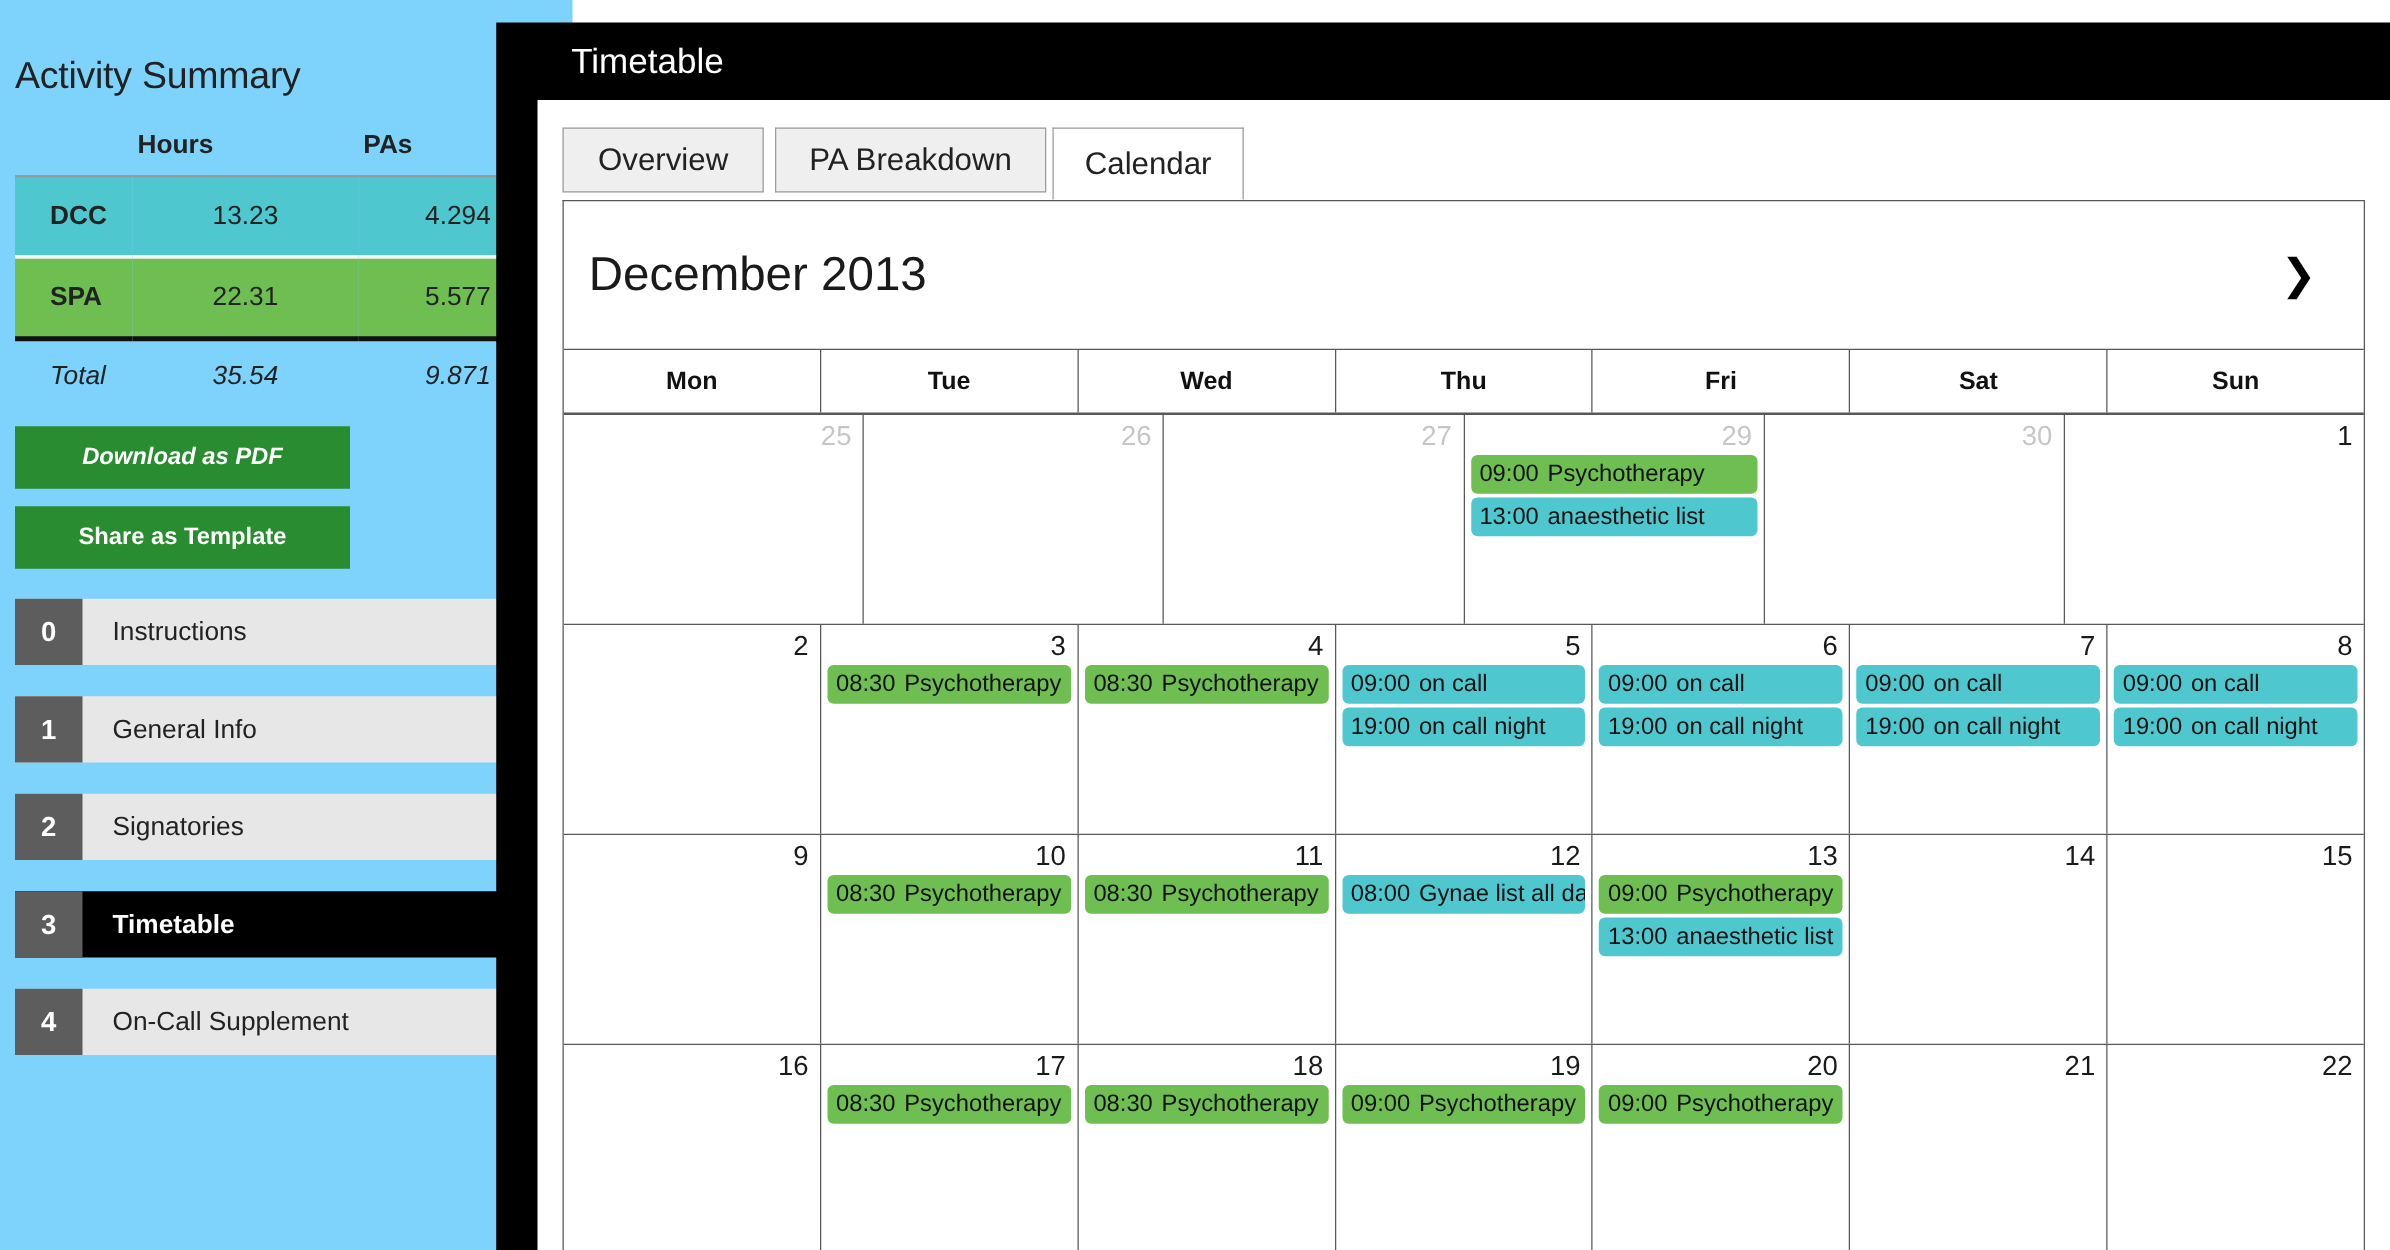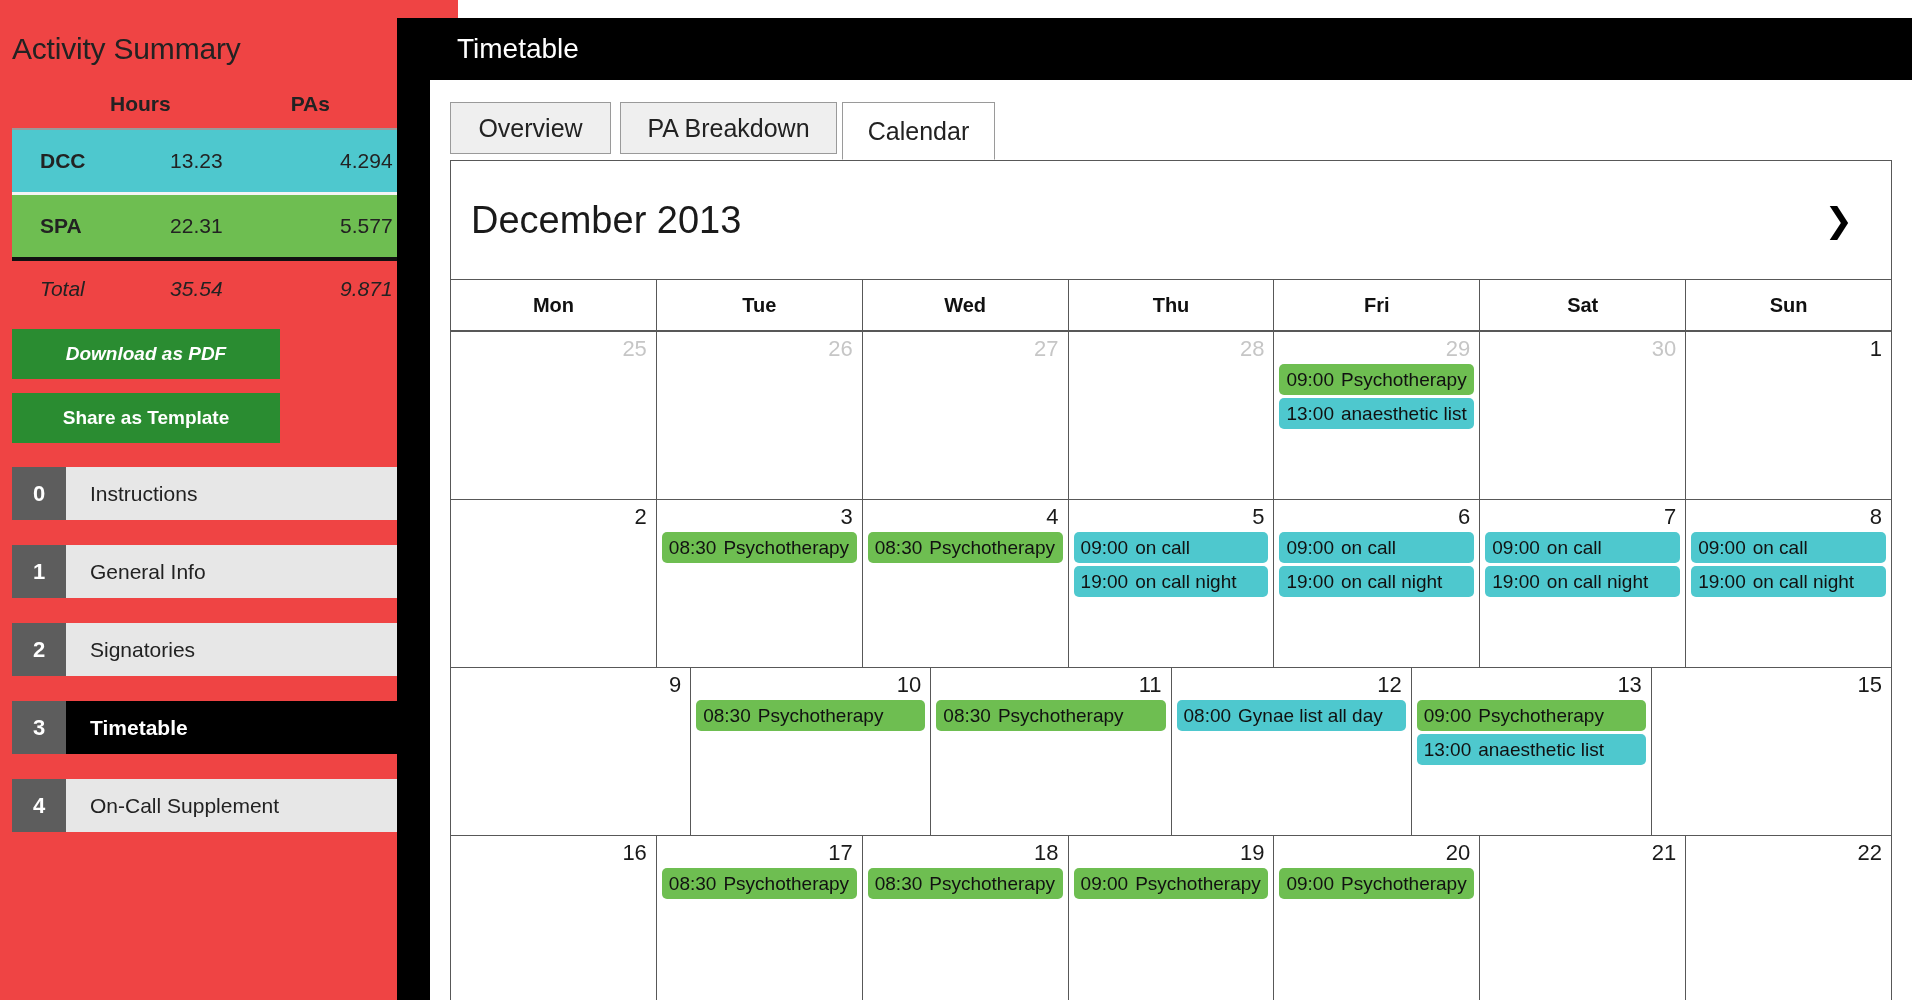--- a/index.html
+++ b/index.html
@@ -8,22 +8,22 @@
     font-family: "Liberation Sans", sans-serif;
     background: #ffffff;
     overflow: hidden;
   }
   #app { position: relative; width: 1912px; height: 1000px; }
 
   
   #sidebar {
     position: absolute; left: 0; top: 0;
     width: 458px; height: 1000px;
-    background: #ef4444;
-    padding: 4px 12px;
+    background: #7dd3fc;
+    padding: 16px 12px;
   }
   .summary-title {
     font-size: 30px; color: #222; font-weight: 400;
     padding: 28px 0 0 0; letter-spacing: -0.2px;
   }
   table.summary { width: 100%; border-collapse: collapse; margin-top: 20px; }
   table.summary th {
     font-size: 21px; font-weight: bold; color: #222;
     text-align: left; padding: 6px 4px 12px 4px;
   }
@@ -257,23 +257,20 @@
               <div class="day other">
                 <div class="daynum">25</div>
               </div>
               <div class="day other">
                 <div class="daynum">26</div>
               </div>
               <div class="day other">
                 <div class="daynum">27</div>
               </div>
               <div class="day other">
-                <div class="daynum">28</div>
-              </div>
-              <div class="day other">
                 <div class="daynum">29</div>
                 <div class="event ev-green">
                   <span class="t">09:00</span>
                   <span class="n">Psychotherapy</span>
                 </div>
                 <div class="event ev-teal">
                   <span class="t">13:00</span>
                   <span class="n">anaesthetic list</span>
                 </div>
               </div>
@@ -375,20 +372,23 @@
               <div class="day">
                 <div class="daynum">13</div>
                 <div class="event ev-green">
                   <span class="t">09:00</span>
                   <span class="n">Psychotherapy</span>
                 </div>
                 <div class="event ev-teal">
                   <span class="t">13:00</span>
                   <span class="n">anaesthetic list</span>
                 </div>
+              </div>
+              <div class="day">
+                <div class="daynum">14</div>
               </div>
               <div class="day">
                 <div class="daynum">15</div>
               </div>
             </div>
             <div class="week">
               <div class="day">
                 <div class="daynum">16</div>
               </div>
               <div class="day">

